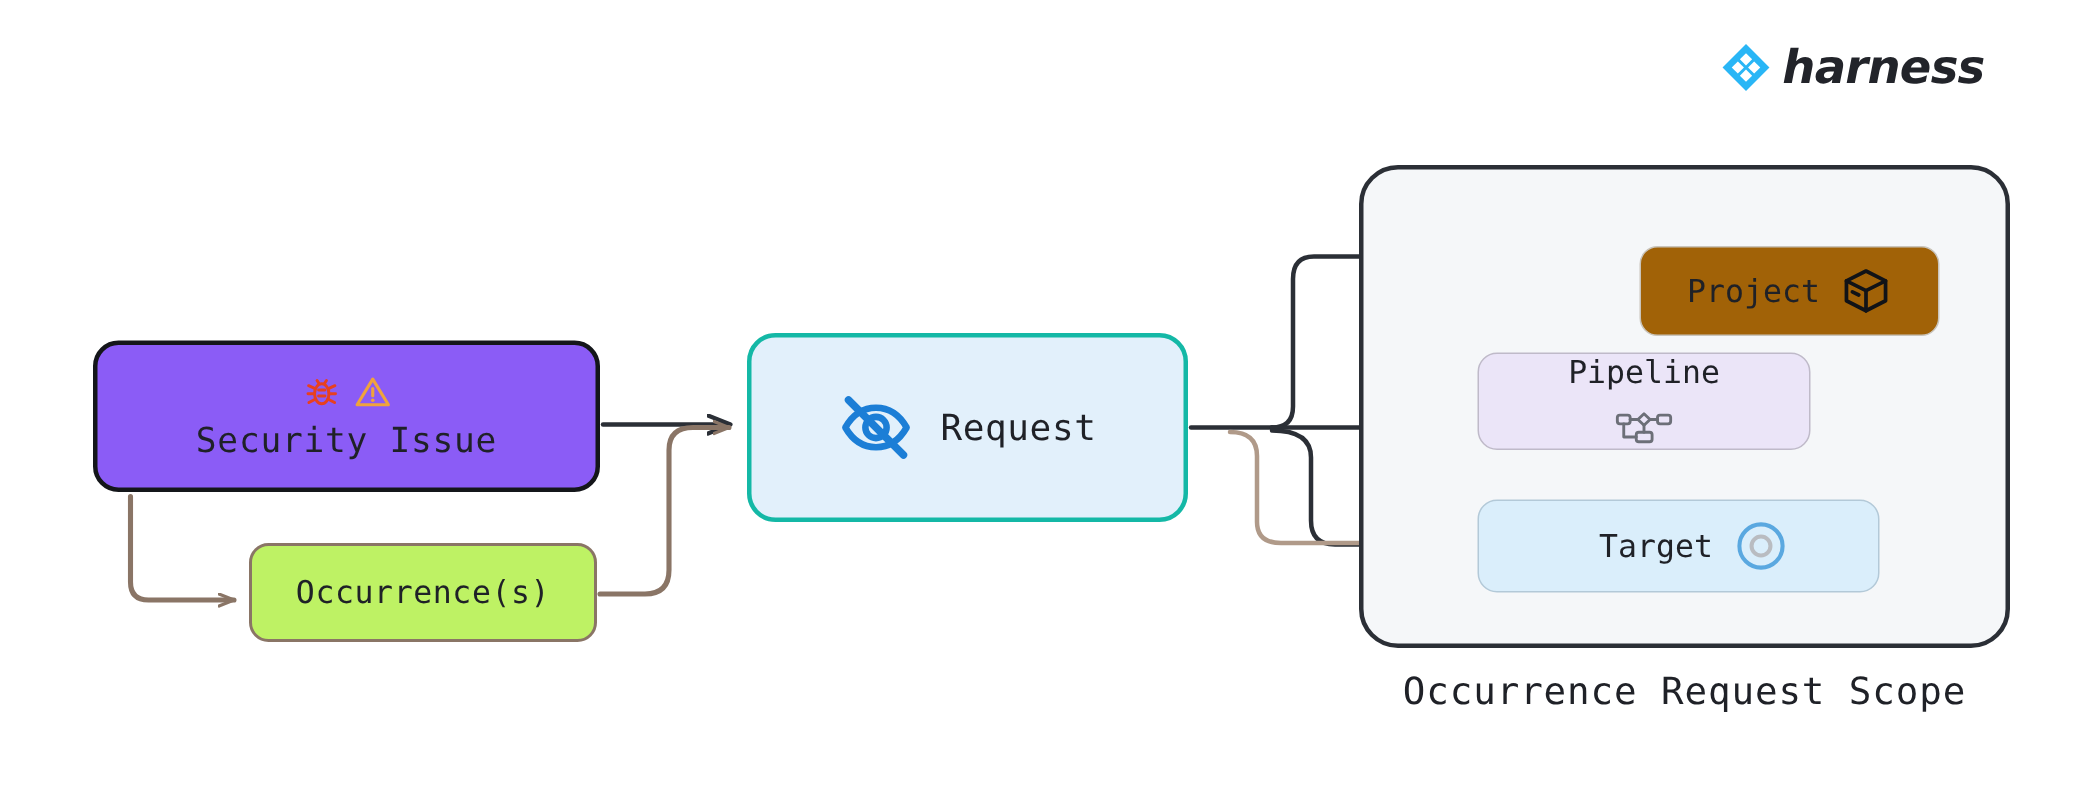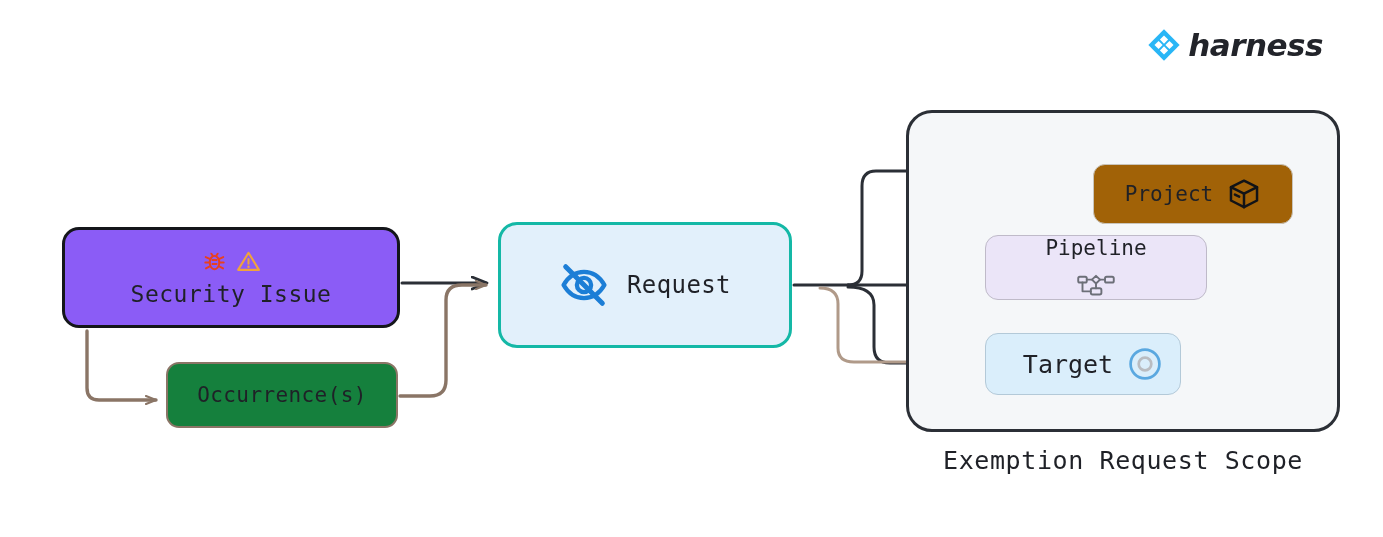--- a/index.html
+++ b/index.html
@@ -74,21 +74,21 @@
     height: 26px;
   }
   .sec-label {
     font-size: 23px;
     letter-spacing: 0.5px;
   }
 
   .node-occurrence {
     left: 166px; top: 362px;
     width: 232px; height: 66px;
-    background: #15803d;
+    background: #bef264;
     border: 2.5px solid #8a7566;
     border-radius: 13px;
     font-size: 21px;
     letter-spacing: 0.4px;
   }
 
   .node-request {
     left: 498px; top: 222px;
     width: 294px; height: 126px;
     background: #e2f0fb;
@@ -142,27 +142,27 @@
     width: 222px; height: 65px;
     background: #ebe5f8;
     border: 1.6px solid #bfbac9;
     border-radius: 13px;
     flex-direction: column;
     gap: 12px;
     font-size: 21px;
   }
   .node-target {
     left: 985px; top: 333px;
-    width: 196px; height: 62px;
+    width: 268px; height: 62px;
     background: #daeefb;
     border: 1.6px solid #b3c9d8;
     border-radius: 13px;
     flex-direction: row;
     gap: 14px;
-    font-size: 25px;
+    font-size: 21px;
     padding-left: 20px;
   }
   .node-ico { display: block; }
 </style>
 </head>
 <body>
 
 <div id="canvas">
 
   <div class="brand">
@@ -285,15 +285,15 @@
   </div>
 
   <div class="node node-target">
     <span>Target</span>
     <svg class="node-ico" width="36" height="36" viewBox="0 0 24 24">
       <circle cx="12" cy="12" r="9.6" fill="none" stroke="#5aa8e0" stroke-width="1.8"></circle>
       <circle cx="12" cy="12" r="4.2" fill="none" stroke="#b9bcc1" stroke-width="1.8"></circle>
     </svg>
   </div>
 
-  <div class="scope-caption">Exemption Request Scope</div>
+  <div class="scope-caption">Occurrence Request Scope</div>
 
 </div>
 
 </body></html>

